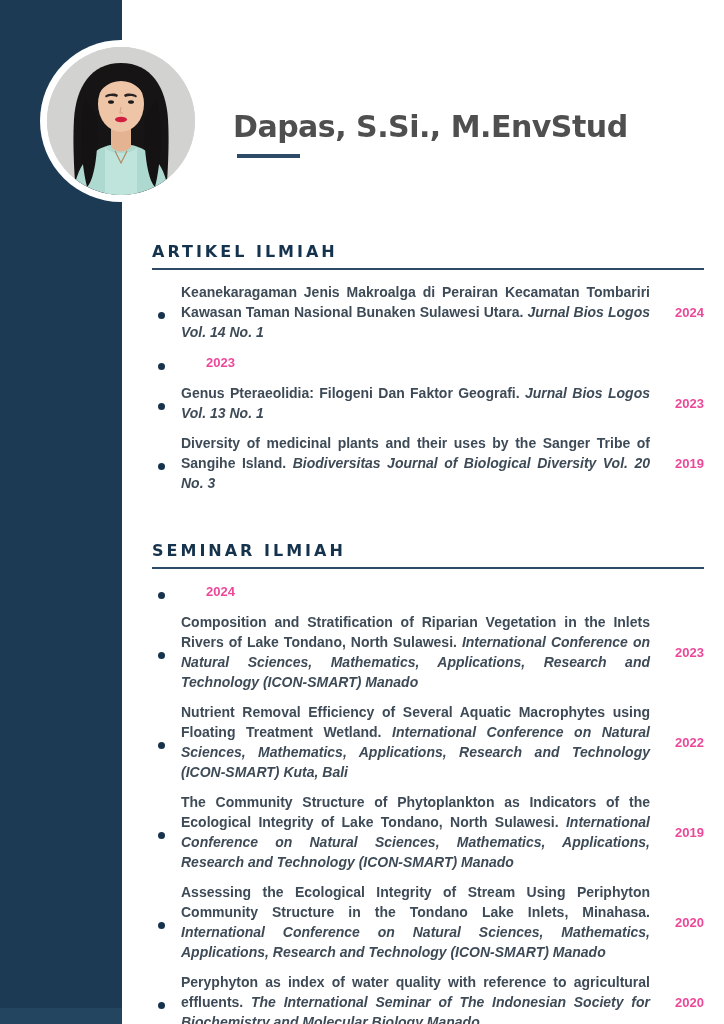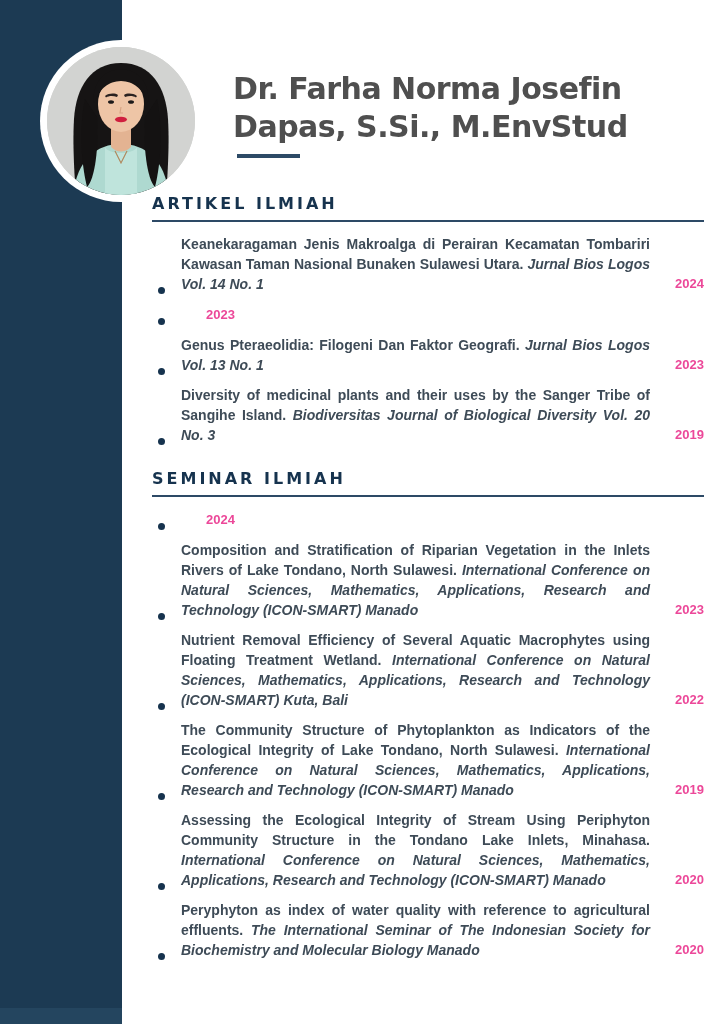--- a/index.html
+++ b/index.html
@@ -62,29 +62,30 @@
     width: 552px;
   }
   .section { margin-bottom: 24px; }
   .section-title {
     font-family: "DejaVu Sans", sans-serif;
     font-size: 16px;
     font-weight: 700;
     letter-spacing: 3px;
     color: #16334e;
     margin-bottom: 7px;
+    margin-top: 48px;
   }
   .section-rule {
     border: none;
     border-top: 2px solid #2d4a66;
     margin-bottom: 12px;
   }
   .item {
     display: flex;
-    align-items: flex-end;
+    align-items: center;
     margin-bottom: 10px;
   }
   .bullet {
     flex: 0 0 7px;
     width: 7px; height: 7px;
     border-radius: 50%;
     background: #16334e;
     margin: 7px 16px 0 6px;
   }
   .item-text {
@@ -144,21 +145,21 @@
         <path d="M74,60 L73,66 L76,66" stroke="#d9a685" stroke-width="1.2" fill="none"></path>
 
         <ellipse cx="74" cy="72.5" rx="6" ry="2.8" fill="#d01f3e"></ellipse>
 
         <path d="M68,104 L74,116 L80,104" stroke="#b0895e" stroke-width="1.2" fill="none"></path>
       </svg>
     </div>
   </div>
 
   <h1 class="name-block">
-    <span>Dr. Farha Norma Josefin</span><br>
+    <br>
     <span>Dapas, S.Si., M.EnvStud</span>
   </h1>
   <div class="name-underline"></div>
 
   <div class="content">
 
     <section class="section">
       <h2 class="section-title">ARTIKEL ILMIAH</h2>
       <hr class="section-rule">
       <div>

